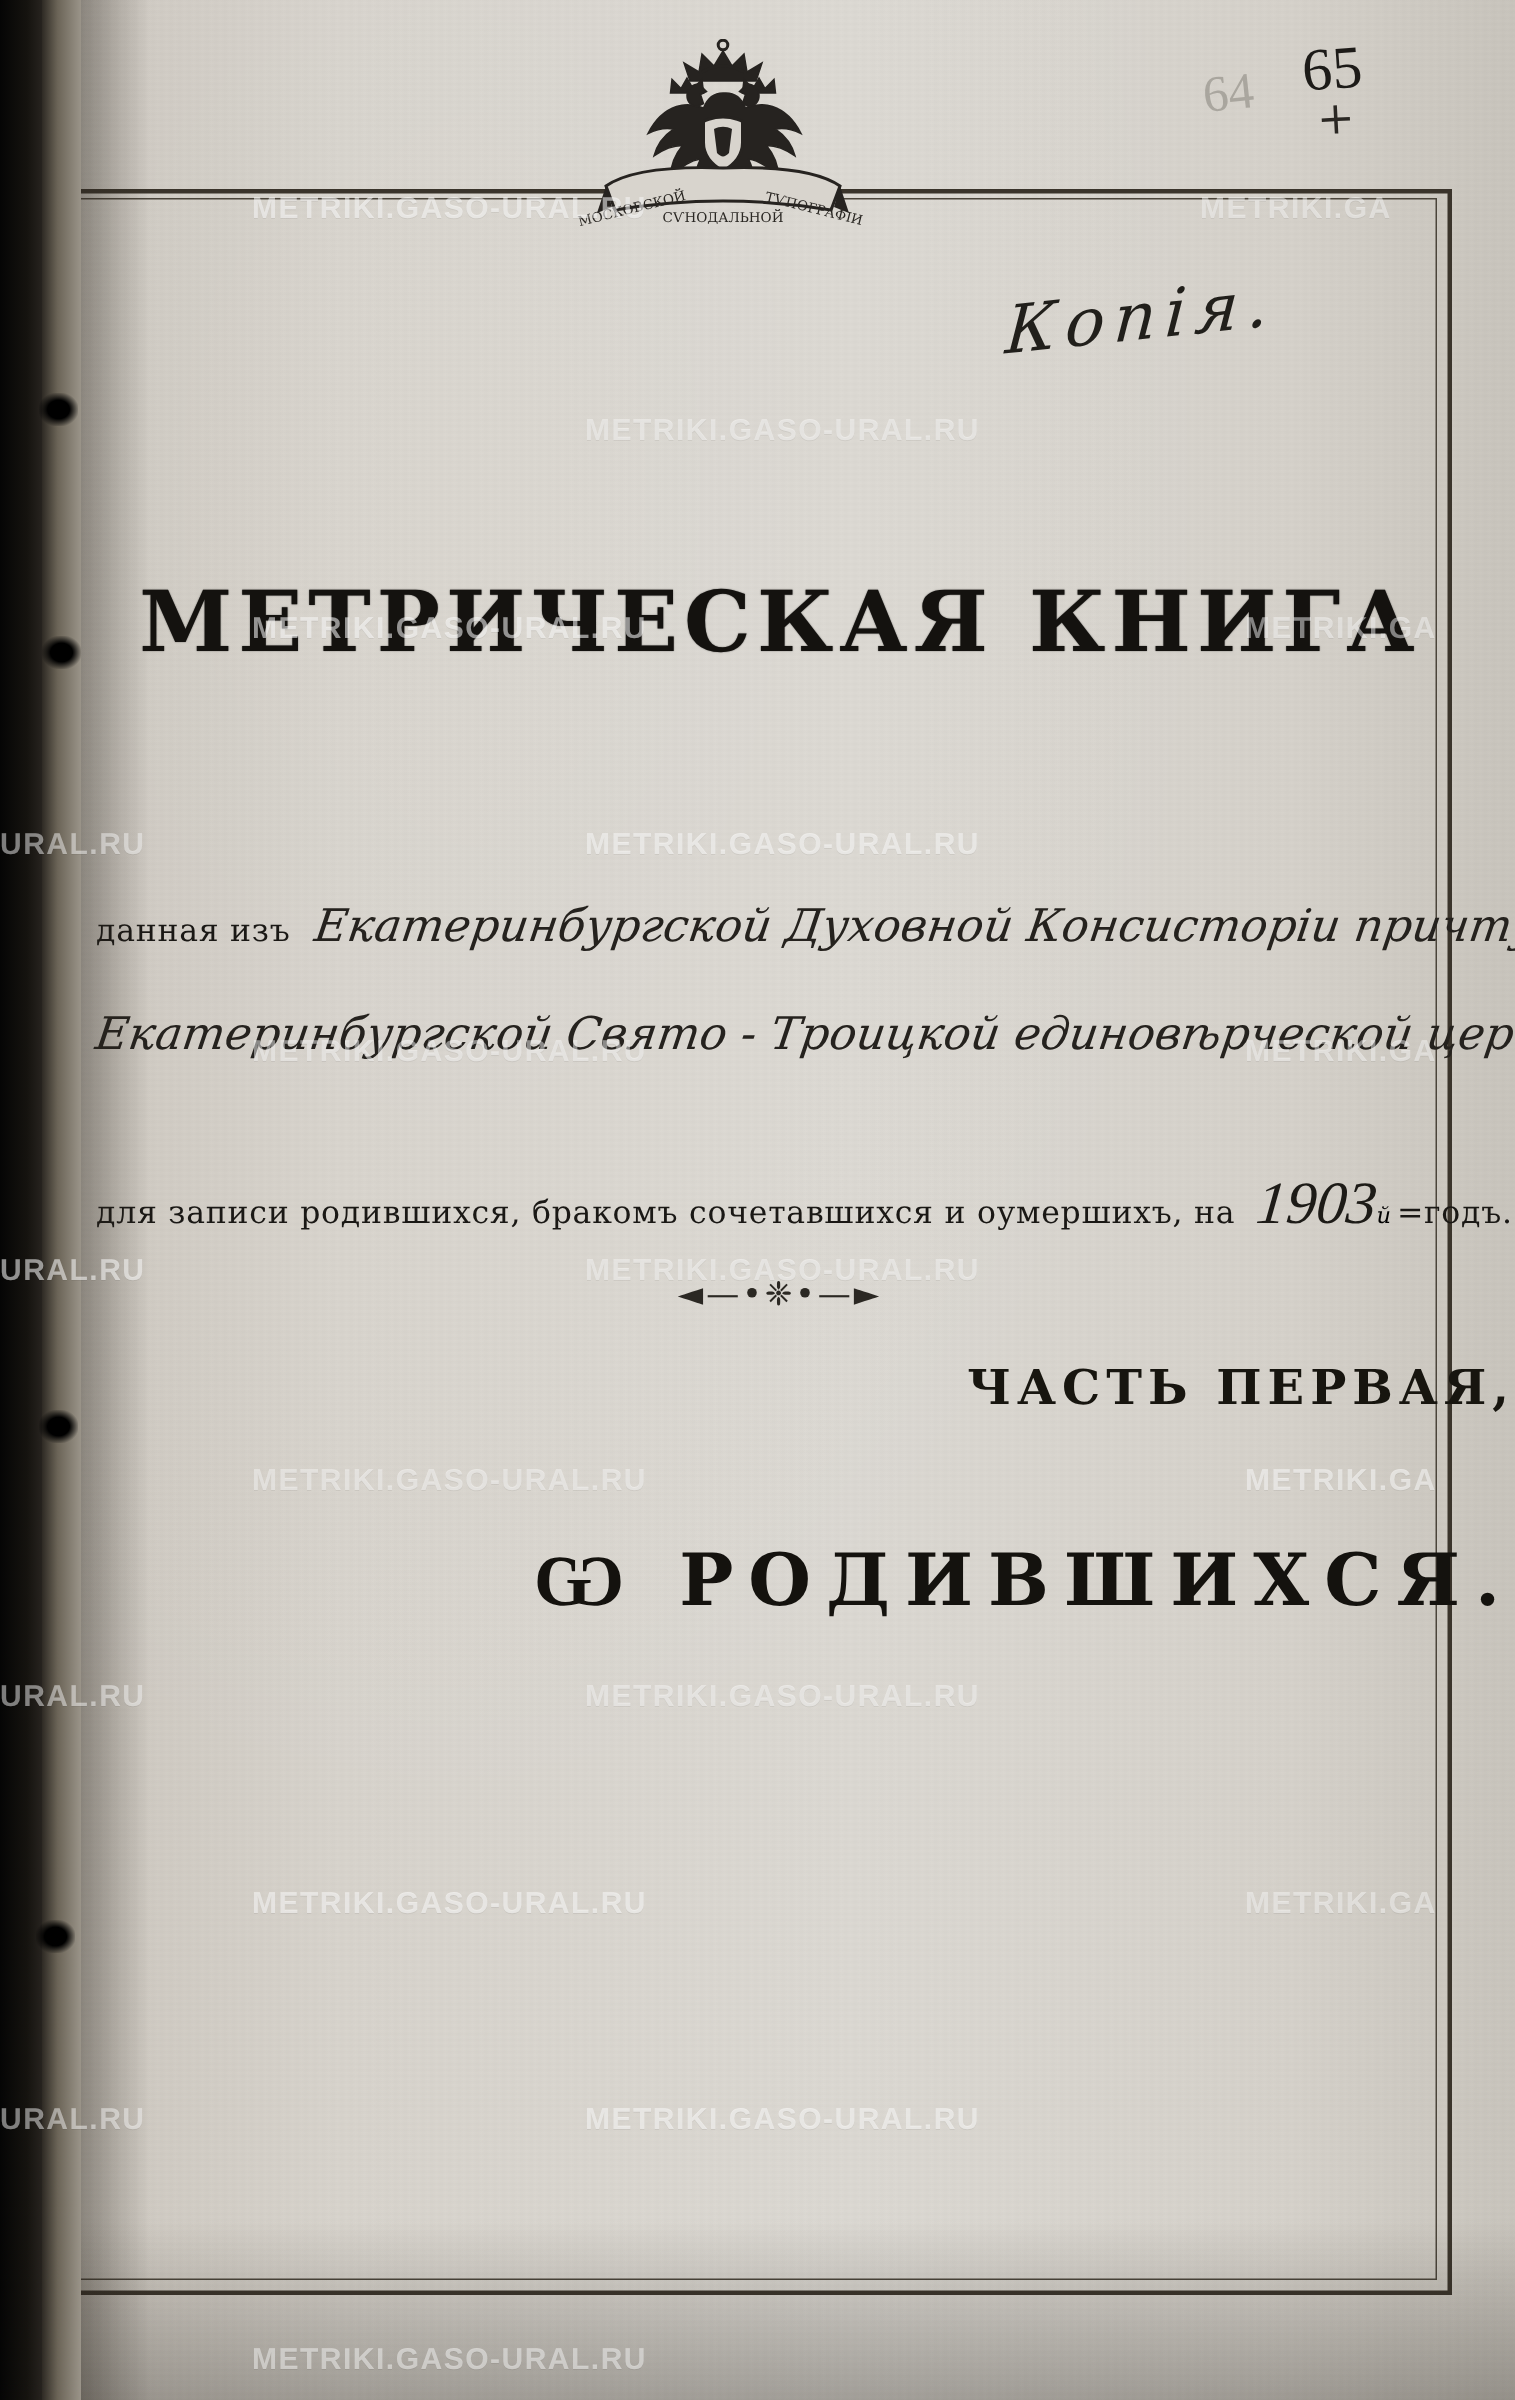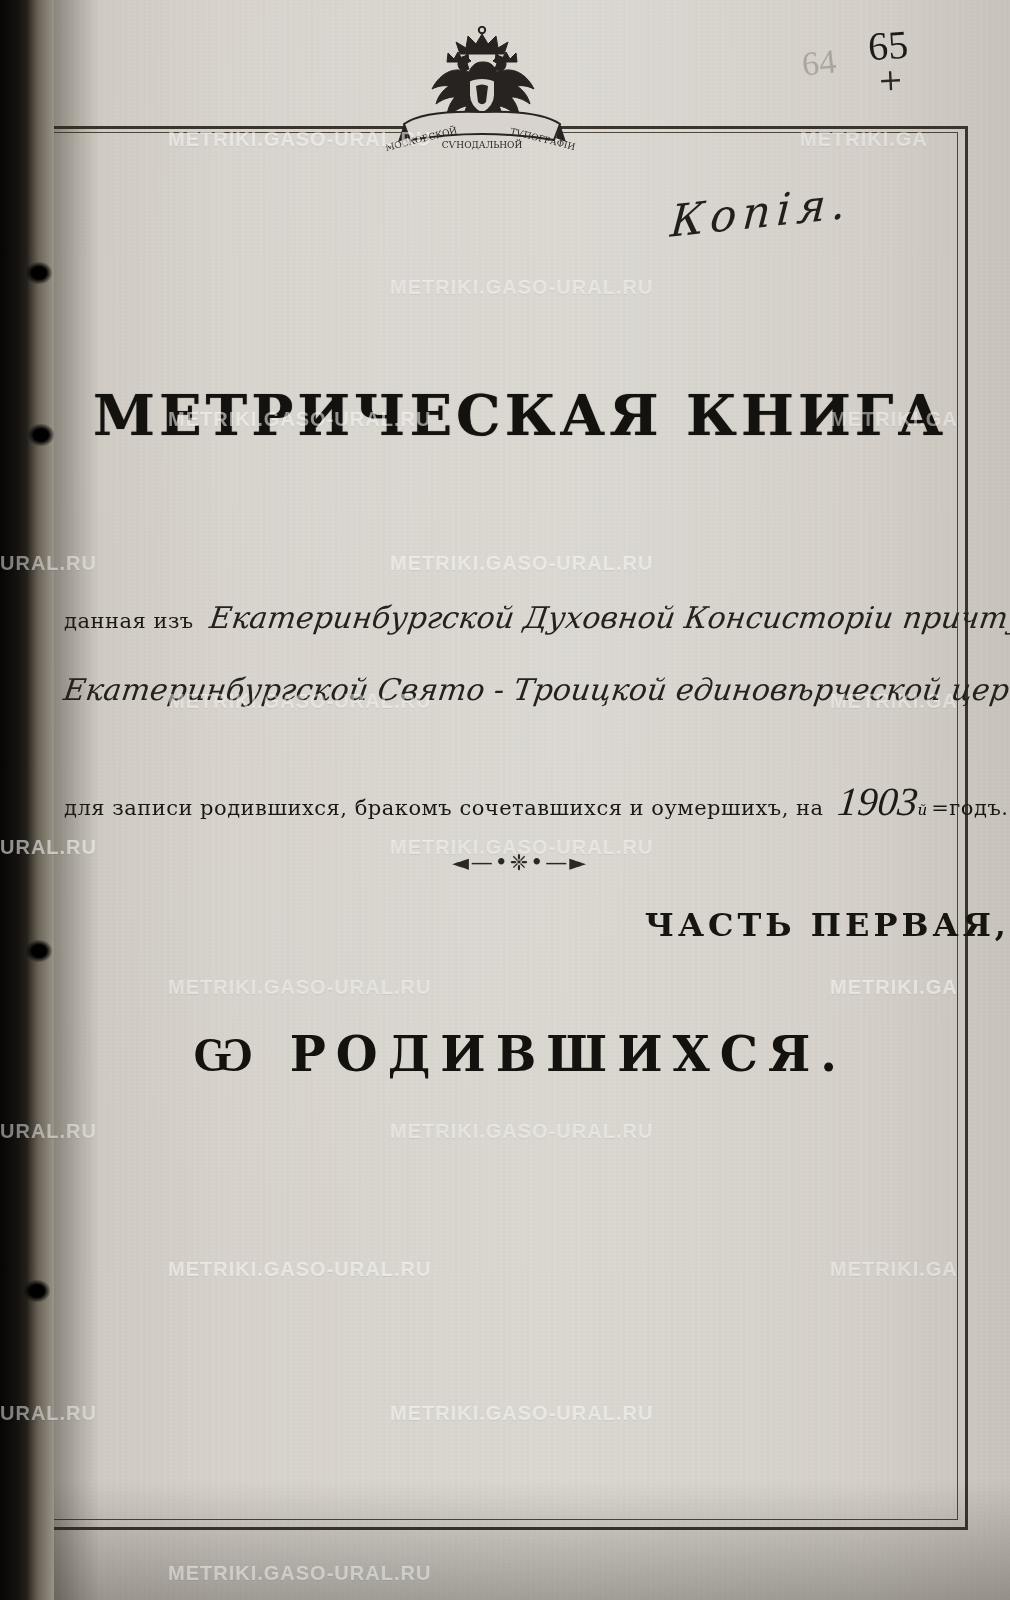--- a/index.html
+++ b/index.html
@@ -211,21 +211,21 @@
     font-weight: bold;
     font-size: 32px;
     letter-spacing: 4px;
     color: #17150f;
   }
 
   .section-line {
     position: absolute;
     left: 0; top: 1026px;
     width: 980px;
-    text-align: center;
+    text-align: right;
     font-family: "DejaVu Serif", serif;
     font-weight: bold;
     font-size: 48px;
     letter-spacing: 10px;
     color: #14120e;
   }
 
   
   .wm-layer {
     position: absolute;

